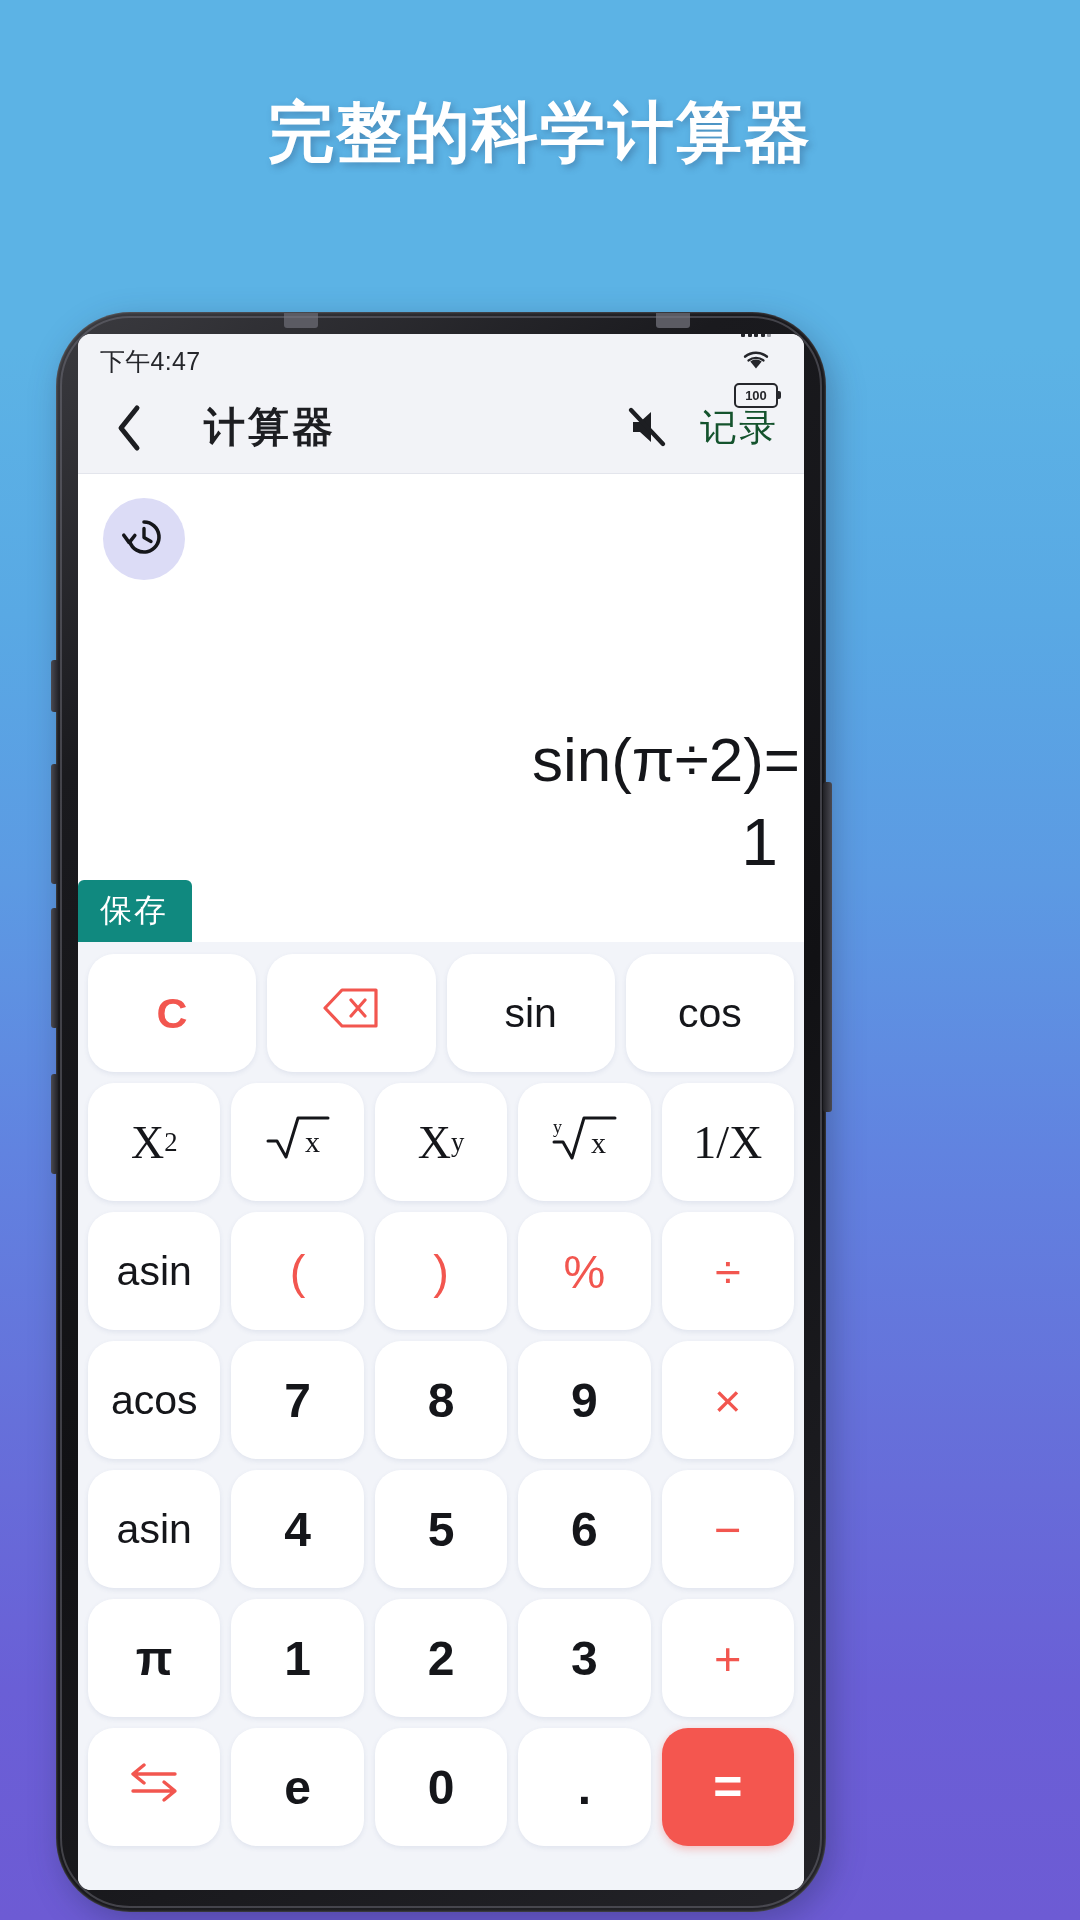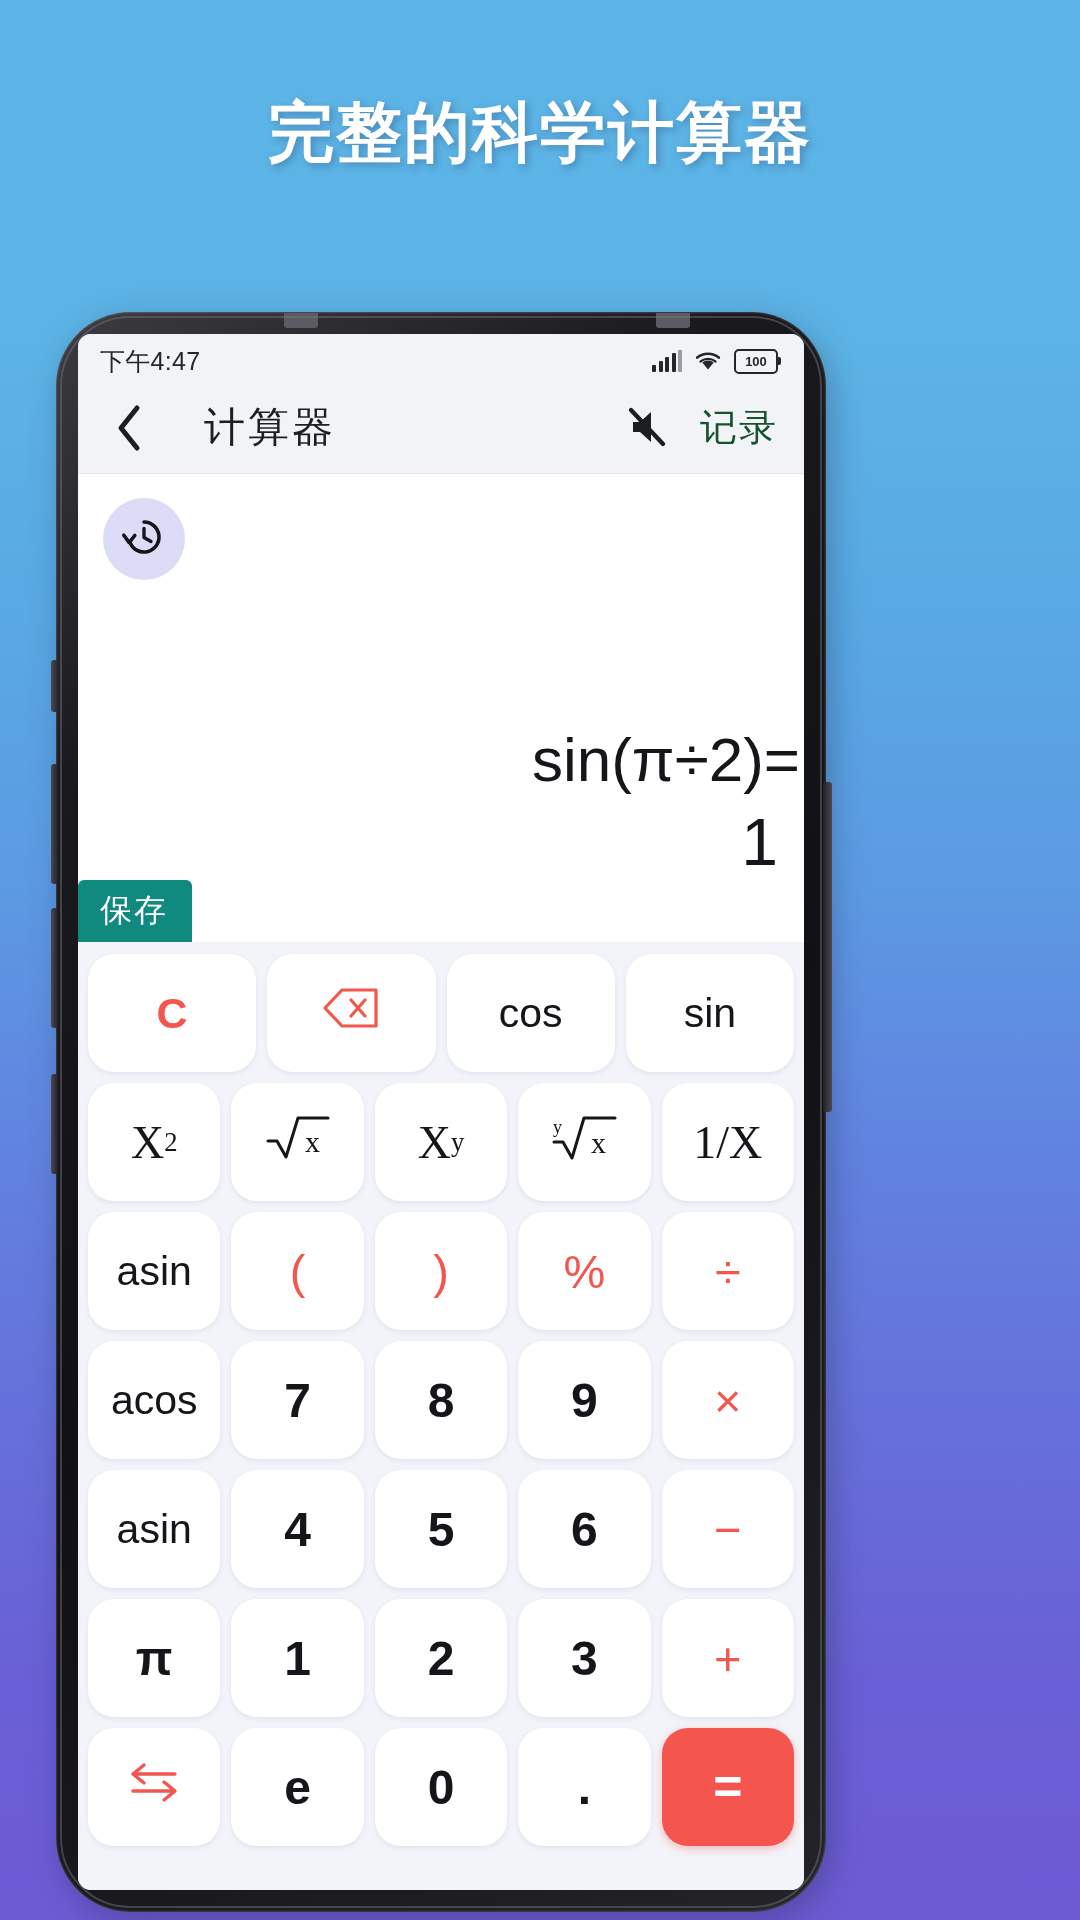--- a/index.html
+++ b/index.html
@@ -129,20 +129,21 @@
   .status-time {
     font-size: 25px;
     color: #25262b;
     font-weight: 400;
     letter-spacing: 0.3px;
   }
   .status-icons {
     display: flex;
     align-items: center;
     gap: 12px;
+    flex-direction: column;
   }
   .sig-bars { display: flex; align-items: flex-end; gap: 2.5px; height: 22px; }
   .sig-bars i { width: 4px; background: #25262b; border-radius: 1px; display:block; }
   .sig-bars i:nth-child(1){ height: 7px; }
   .sig-bars i:nth-child(2){ height: 11px; }
   .sig-bars i:nth-child(3){ height: 15px; }
   .sig-bars i:nth-child(4){ height: 19px; }
   .sig-bars i:nth-child(5){ height: 22px; background:#9a9ba2; }
   .battery {
     width: 40px; height: 21px;
@@ -170,21 +171,21 @@
   }
   .nav-back {
     width: 54px; height: 54px;
     display:flex; align-items:center; justify-content:center;
     cursor: pointer;
   }
   .nav-back svg { display:block; }
   .nav-title {
     font-size: 41px;
     color: #1d1e22;
-    font-weight: 400;
+    font-weight: 700;
     margin-left: 48px;
     letter-spacing: 3px;
     flex: 0 0 auto;
   }
   .nav-spacer { flex: 1 1 auto; }
   .nav-mute {
     width: 56px; height: 56px;
     display:flex; align-items:center; justify-content:center;
     margin-right: 26px;
     cursor:pointer;
@@ -375,22 +376,22 @@
           <div class="key red">C</div>
           <div class="key">
             <span>
               <svg width="58" height="42" viewBox="0 0 58 42">
                 <path d="M20 3 L54 3 L54 39 L20 39 L3 21 Z" stroke="#f2564f" stroke-width="3.2" fill="none" stroke-linejoin="round"></path>
                 <line x1="29" y1="13" x2="43" y2="29" stroke="#f2564f" stroke-width="3.2" stroke-linecap="round"></line>
                 <line x1="43" y1="13" x2="29" y2="29" stroke="#f2564f" stroke-width="3.2" stroke-linecap="round"></line>
               </svg>
             </span>
           </div>
+          <div class="key fn">sin</div>
           <div class="key fn">cos</div>
-          <div class="key fn">sin</div>
         </div>
 
         <div class="krow">
           <div class="key serif">X<span class="sup">2</span></div>
           <div class="key serif">
             <span>
               <svg width="66" height="50" viewBox="0 0 66 50">
                 <path d="M3 29 L12 29 L21 45 L33 6 L63 6" stroke="#15161a" stroke-width="3" fill="none" stroke-linecap="round" stroke-linejoin="round"></path>
                 <text x="40" y="40" font-family="Liberation Serif, serif" font-size="30" fill="#15161a">x</text>
               </svg>

